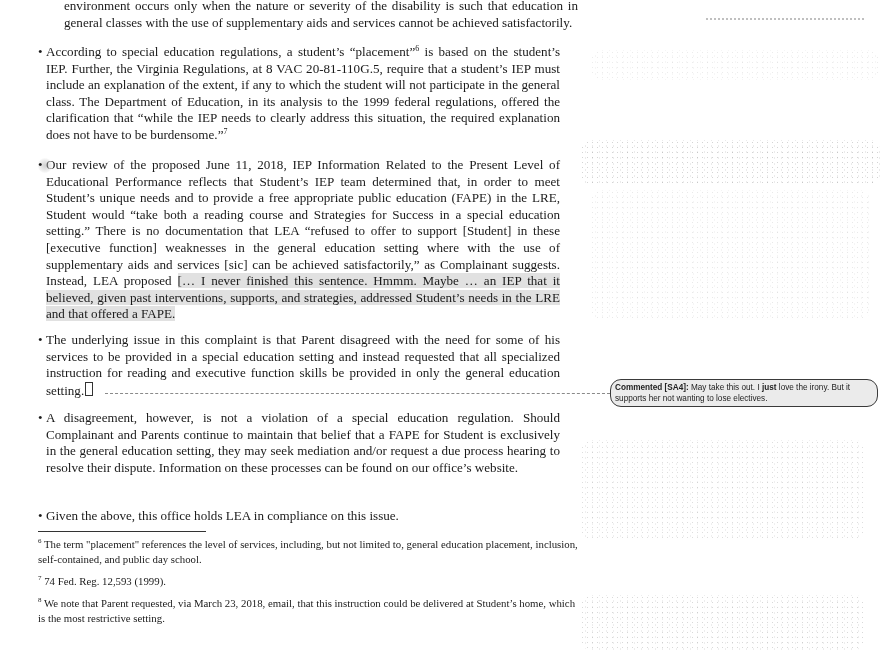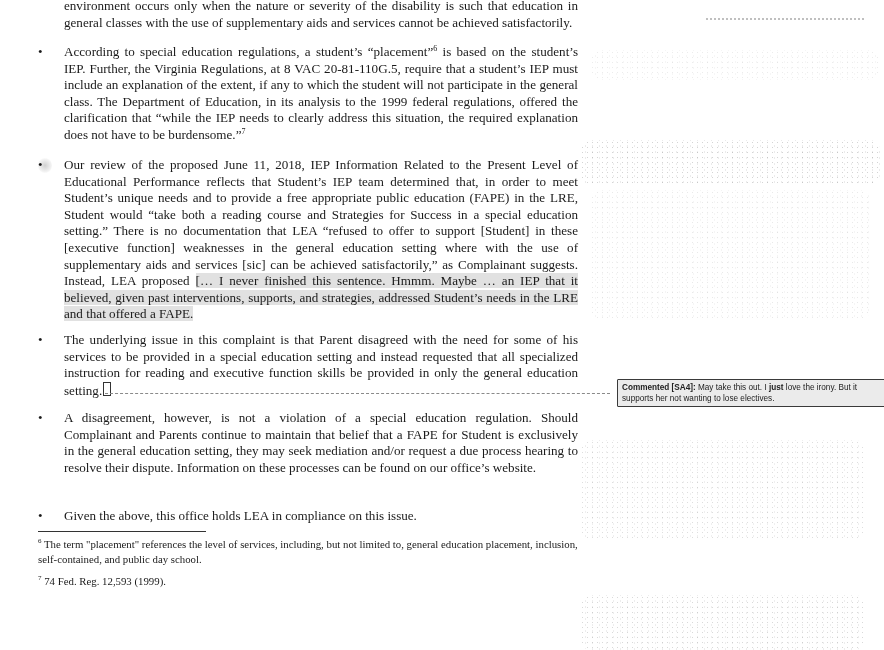--- a/index.html
+++ b/index.html
@@ -23,21 +23,21 @@
   .lead {
     position: absolute; left: 26px; top: -2px; width: 514px;
   }
   .bullet {
     position: absolute; left: 0; width: 540px;
   }
   .bullet .dot {
     position: absolute; left: 0; top: 0; width: 14px; font-size: 13px; line-height: 16.6px;
   }
   .bullet .text {
-    margin-left: 26px; width: 514px;
+    margin-left: 8px; width: 514px;
   }
   .hl {
     background: rgba(200,200,200,0.55);
   }
   .dot-hl {
     background: radial-gradient(circle, rgba(170,170,170,0.55) 0%, rgba(220,220,220,0.3) 60%, transparent 70%);
     border-radius: 50%;
   }
   sup { font-size: 8px; line-height: 0; vertical-align: super; }
   .fn-rule {
@@ -53,25 +53,25 @@
   .cursor-mark {
     display: inline-block; width: 6px; height: 12px; border: 1px solid #333;
     vertical-align: -1px; margin-left: 1px;
   }
   .connector {
     position: absolute; left: 105px; top: 393px; width: 505px; height: 0;
     border-top: 1px dashed #8a8a8a;
   }
   .comment {
     position: absolute; left: 610px; top: 379px; width: 258px;
-    border: 1.5px solid #3a3a3a; border-radius: 1px;
+    border: 1.5px solid #3a3a3a; border-radius: 11px;
     background: rgba(210,210,210,0.45);
     padding: 2px 4px;
     font-family: "Liberation Sans", sans-serif;
-    font-size: 8.2px; line-height: 11px; color: #222; margin-left: 7px;
+    font-size: 8.2px; line-height: 11px; color: #222;
   }
   .comment .author { font-weight: bold; }
   .comment .emph { font-weight: bold; }
   .margin-noise {
     position: absolute; left: 580px; top: 0; width: 304px; height: 650px;
   }
   .noise {
     position: absolute; border-radius: 10px;
     background-image:
       radial-gradient(rgba(120,120,120,0.35) 0.6px, transparent 1px),
@@ -133,15 +133,16 @@
 
   <div class="comment">
     <span class="author">Commented [SA4]:</span><span> May take this out. I </span><span class="emph">just</span><span> love the irony.  But it supports her not wanting to lose electives.</span>
   </div>
 
   <div class="fn-rule"></div>
 
   <div class="footnotes">
     <p class="fn"><sup>6</sup><span> The term "placement" references the level of services, including, but not limited to, general education placement, inclusion, self-contained, and public day school.</span></p>
     <p class="fn"><sup>7</sup><span> 74 Fed. Reg. 12,593 (1999).</span></p>
+    <p class="fn"><sup>8</sup><span> We note that Parent requested, via March 23, 2018, email, that this instruction could be delivered at Student’s home, which is the most restrictive setting.</span></p>
   </div>
 
 </div>
 
 </body></html>

